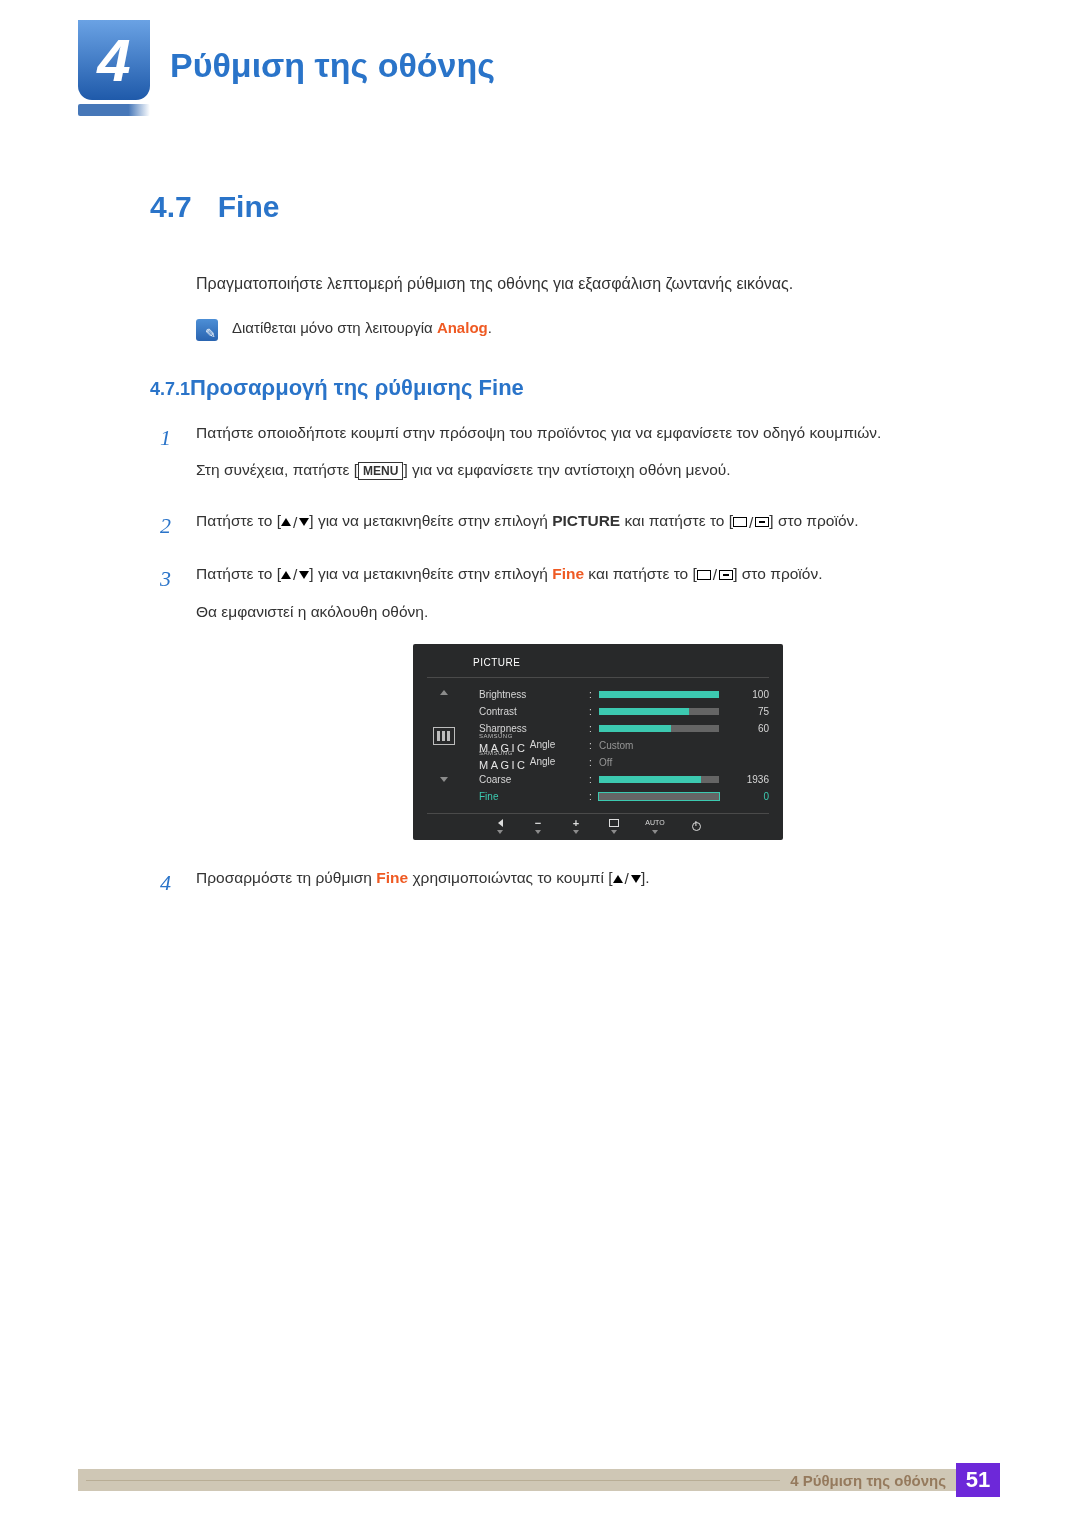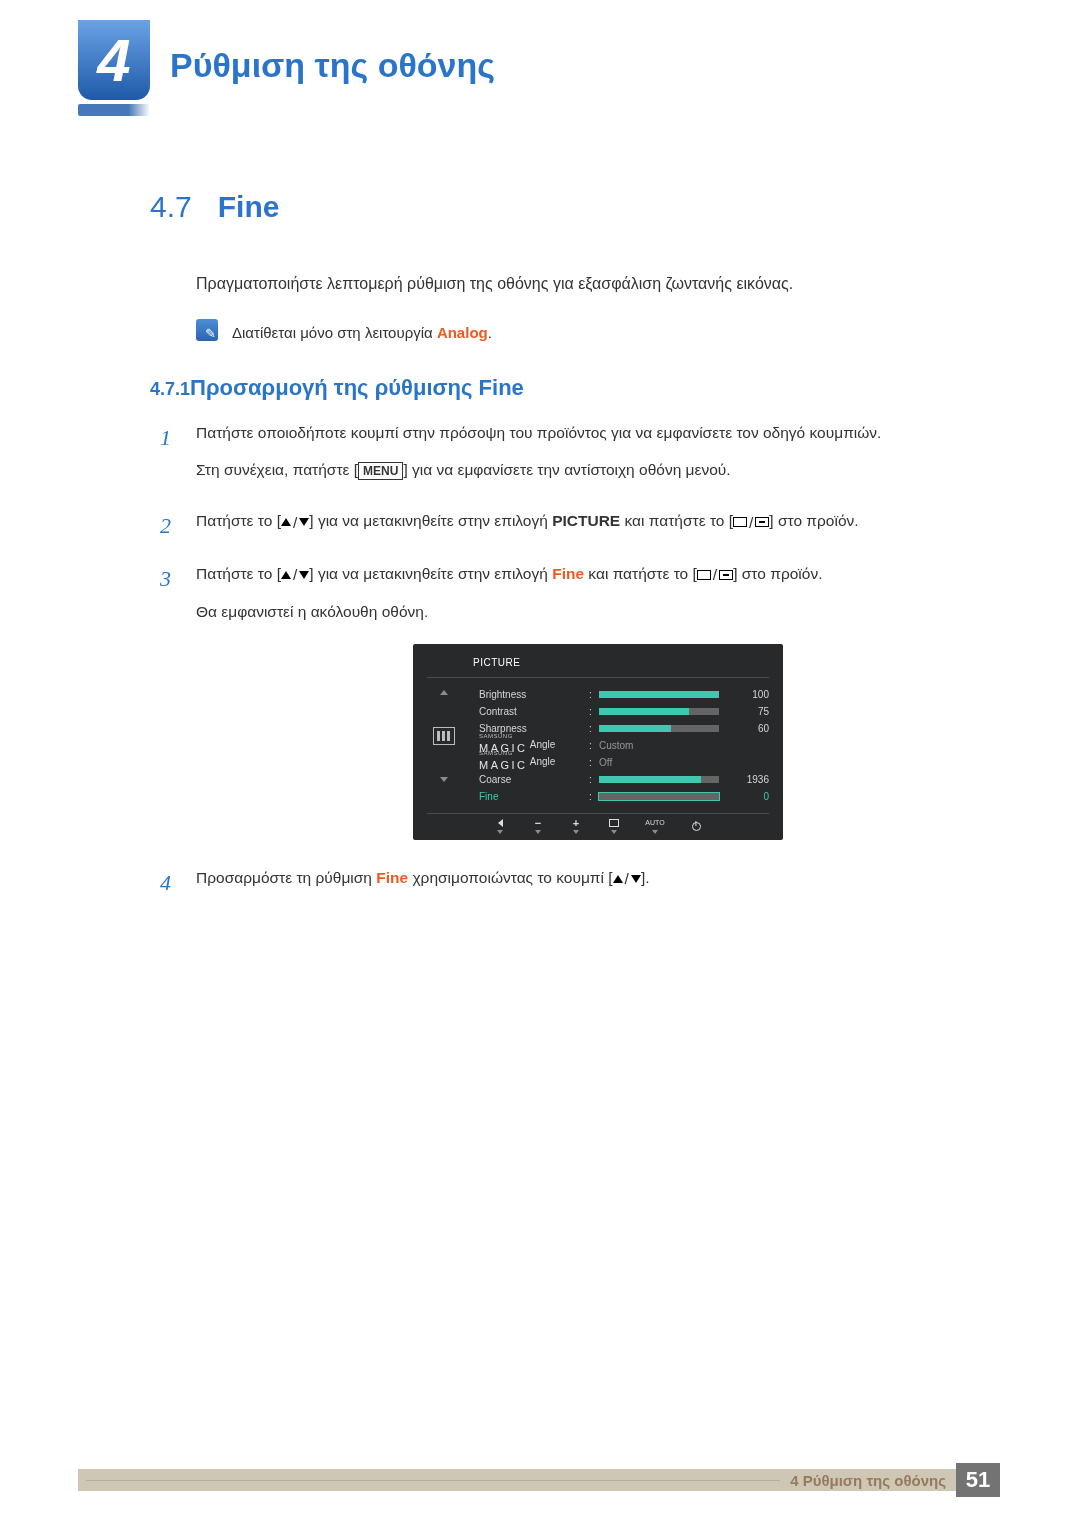--- a/index.html
+++ b/index.html
@@ -22,26 +22,26 @@
   
   .chapter-badge{position:absolute;left:78px;top:20px;width:72px;height:96px;}
   .chapter-badge .num{position:absolute;left:0;top:0;width:72px;height:80px;border-bottom-left-radius:14px;border-bottom-right-radius:14px;background:linear-gradient(#6aa2e4,#1f5aaa);display:flex;align-items:center;justify-content:center;}
   .chapter-badge .num span{color:#fff;font-size:60px;font-weight:700;font-style:italic;}
   .chapter-badge .shadow-bar{position:absolute;left:0;bottom:0;width:72px;height:12px;background:linear-gradient(to right,#4677b8 70%,rgba(255,255,255,0));border-radius:2px;}
   .page-title{position:absolute;left:170px;top:46px;font-size:34px;font-weight:700;color:var(--accent);}
 
   .content{position:absolute;left:150px;top:190px;right:80px;}
 
   .h2-row{display:flex;align-items:baseline;gap:26px;margin-bottom:46px}
-  .h2-num{font-size:30px;font-weight:400;color:var(--accent)}
+  .h2-num{font-size:30px;font-weight:700;color:var(--accent)}
   .h2-text{font-size:30px;font-weight:700;color:var(--accent)}
 
   .lead{font-size:16px;line-height:1.7;margin:0 0 22px 46px}
 
-  .note-row{display:flex;align-items:flex-end;gap:14px;margin:14px 0 34px 46px;font-size:15px}
+  .note-row{display:flex;align-items:flex-start;gap:14px;margin:14px 0 34px 46px;font-size:15px}
   .note-icon{width:22px;height:22px;background:linear-gradient(#4d8fd6,#2a64b0);border-radius:3px;position:relative;flex:0 0 22px}
   .note-icon::after{content:"✎";position:absolute;right:2px;bottom:0;color:#fff;font-size:13px}
   .orange{color:var(--fine-orange);font-weight:700}
 
   .h3-row{display:flex;align-items:baseline;margin:12px 0 18px 0}
   .h3-num{font-size:18px;font-weight:700;color:var(--accent)}
   .h3-text{font-size:22px;font-weight:700;color:var(--accent)}
 
   ol.steps{list-style:none;padding:0;margin:0 0 0 10px;counter-reset:step}
   ol.steps>li{position:relative;padding:0 0 24px 36px;font-size:15.5px;line-height:1.75}
@@ -97,21 +97,21 @@
   .mini-ret{width:10px;height:8px;border:1px solid #dcdcdc}
   .mini-text{font-size:7px;color:#dcdcdc}
   .mini-pwr{width:9px;height:9px;border:1.2px solid #dcdcdc;border-radius:50%;position:relative}
   .mini-pwr::after{content:"";position:absolute;left:50%;top:-2px;width:1.2px;height:5px;background:#dcdcdc;transform:translateX(-50%)}
   .dn{width:0;height:0;border-left:3px solid transparent;border-right:3px solid transparent;border-top:4px solid #8c8c8c}
 
   
   .footer{position:absolute;left:78px;right:80px;bottom:36px;height:22px;background:var(--footer-bg);display:flex;align-items:center}
   .footer .line{flex:1;height:1px;background:#b8ad95;margin:0 10px 0 8px}
   .footer .label{color:var(--footer-accent);font-weight:700;font-size:15px;padding-right:10px}
-  .footer .page-num{width:44px;height:34px;background:#737373;color:#fff;font-size:22px;font-weight:700;display:flex;align-items:center;justify-content:center}
+  .footer .page-num{width:44px;height:34px;background:#6d28d9;color:#fff;font-size:22px;font-weight:700;display:flex;align-items:center;justify-content:center}
 </style>
 </head>
 <body>
 
 <div class="page">
 
   <div class="chapter-badge">
     <div class="num">
       <span>4</span>
     </div>

